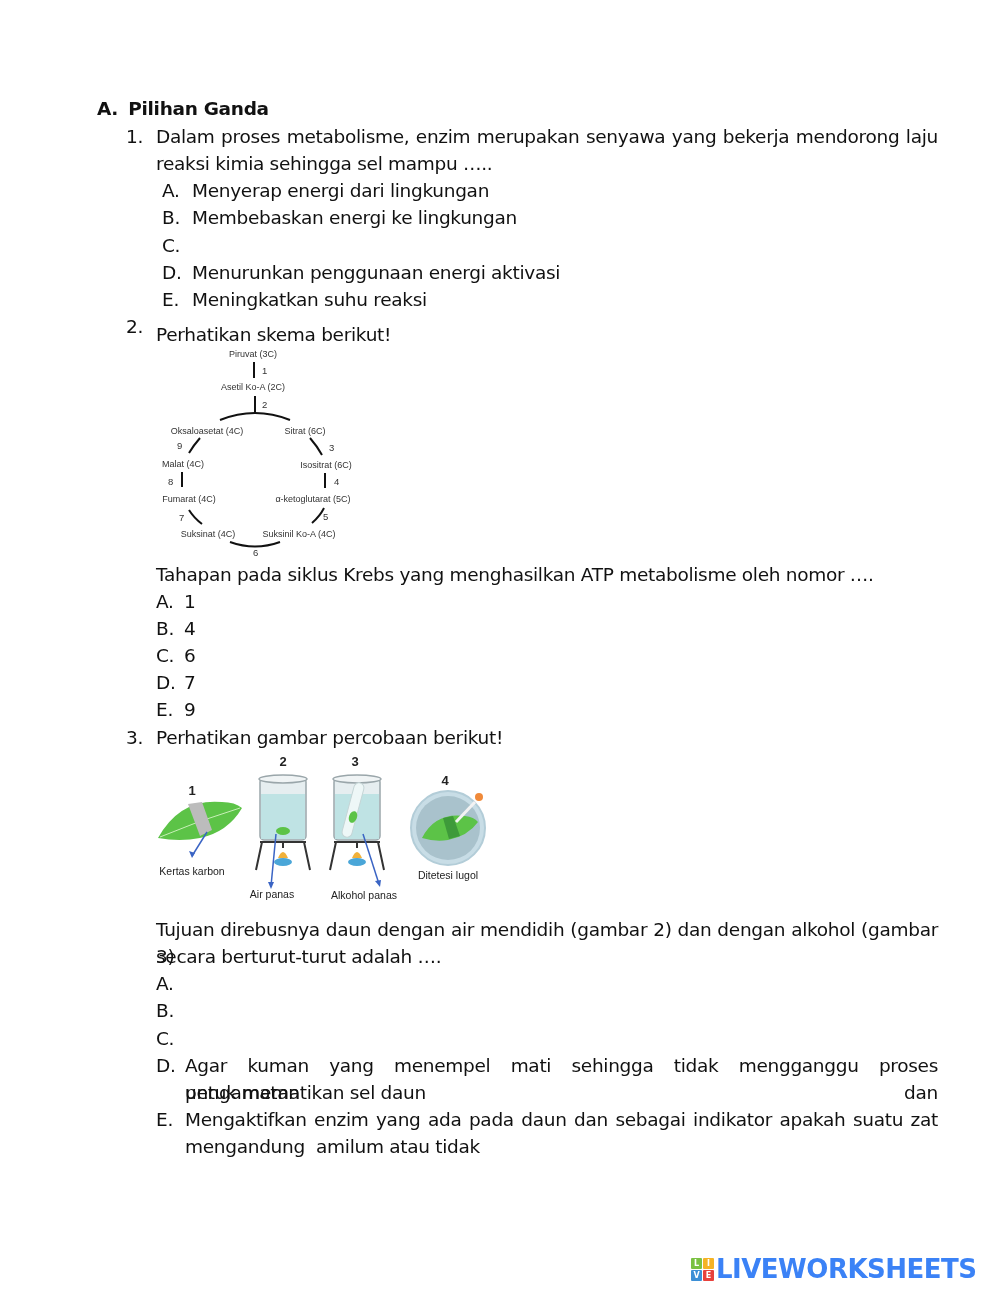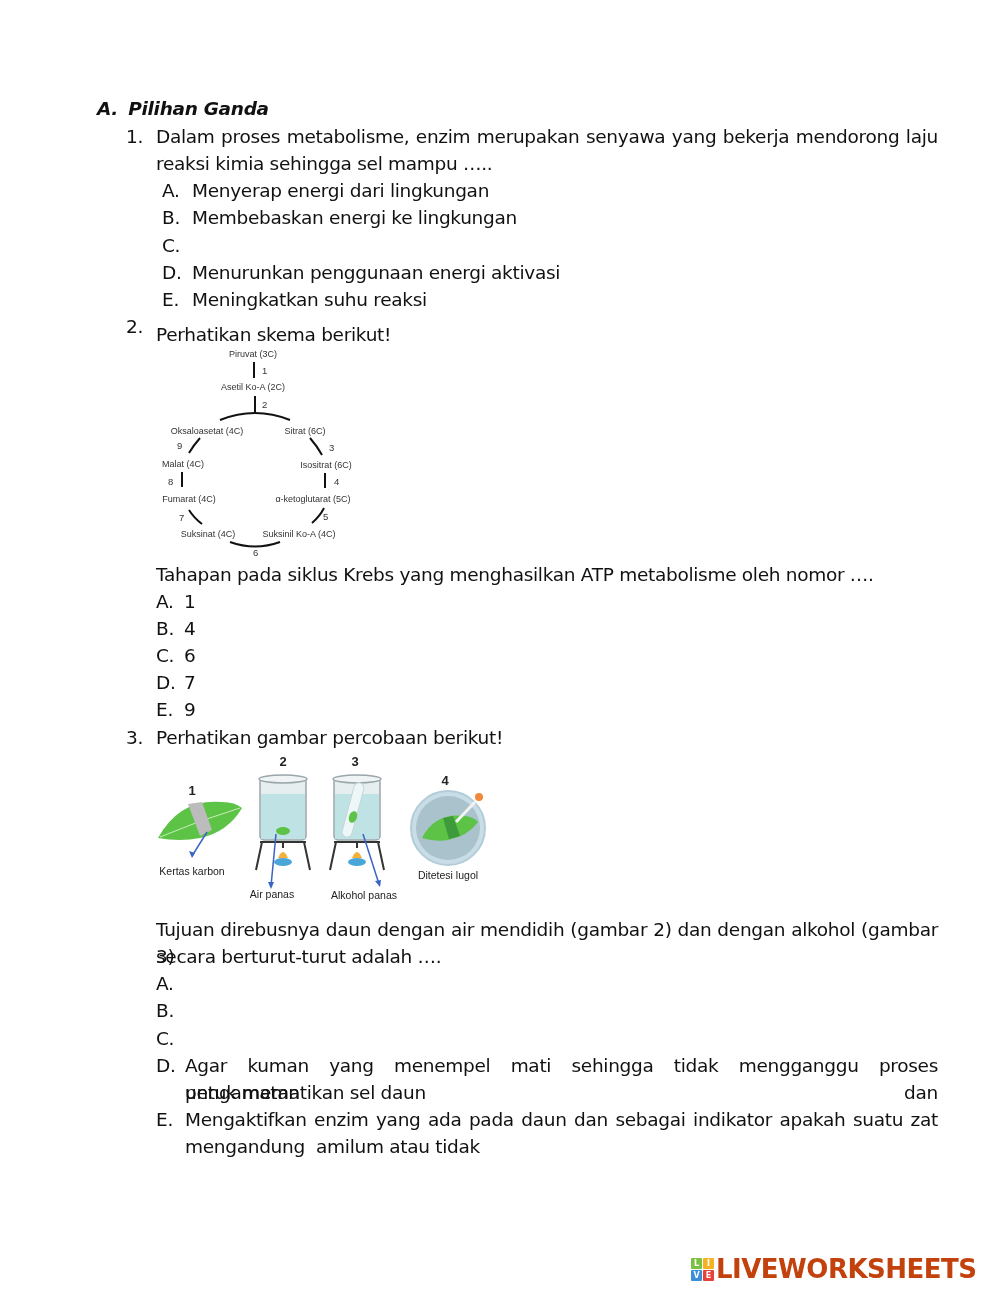--- a/index.html
+++ b/index.html
@@ -1,30 +1,30 @@
 <!DOCTYPE html>
 <html><head>
 <meta charset="utf-8">
 <style>
   html, body { margin: 0; padding: 0; background: #ffffff; }
   body { width: 1000px; height: 1294px; position: relative; overflow: hidden;
          font-family: "DejaVu Sans", sans-serif; color: #111; }
   .abs { position: absolute; }
   .line { position: absolute; font-size: 18.5px; line-height: 27px; white-space: nowrap; letter-spacing: -0.3px; }
-  .section-title { font-weight: bold; font-style: italic; }
+  .section-title { font-weight: bold; }
   .justify { white-space: normal; text-align: justify; text-align-last: justify; }
   .num { position: absolute; }
   .krebs text { font-family: "Liberation Sans", sans-serif; font-size: 9px; fill: #333; }
   .krebs .n { font-size: 9.5px; }
   .exp text { font-family: "Liberation Sans", sans-serif; fill: #222; }
   .logo { position: absolute; left: 691px; top: 1254px; display: flex; align-items: center; }
   .logo-grid { display: grid; grid-template-columns: 11px 11px; grid-template-rows: 11px 11px; gap: 1px; margin-right: 2px; }
   .logo-grid span { display: flex; align-items: center; justify-content: center; color: #fff;
                     font-family: "DejaVu Sans", sans-serif; font-weight: bold; font-size: 8px; border-radius: 1px; }
-  .logo-text { font-family: "DejaVu Sans", sans-serif; font-weight: bold; font-size: 26px; color: #c2410c; letter-spacing: -0.5px; }
+  .logo-text { font-family: "DejaVu Sans", sans-serif; font-weight: bold; font-size: 26px; color: #3b82f6; letter-spacing: -0.5px; }
 </style>
 </head>
 <body>
 
 <div class="line section-title" style="left:97px; top:95px;">
   <span>A.</span>
   <span style="margin-left:4px;">Pilihan Ganda</span>
 </div>
 
 <div>

